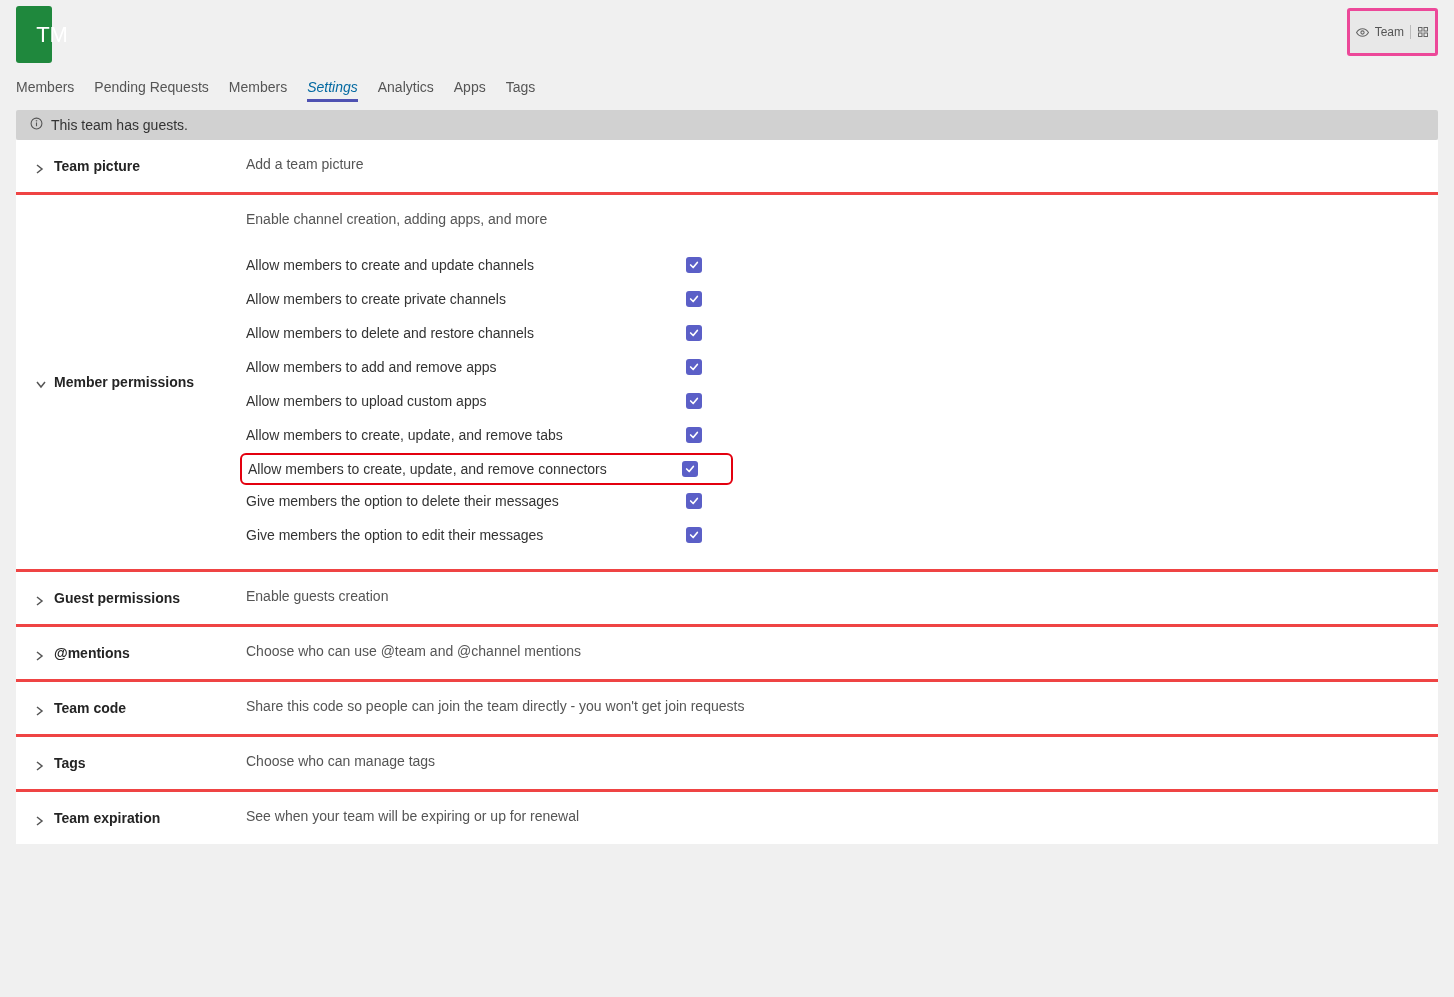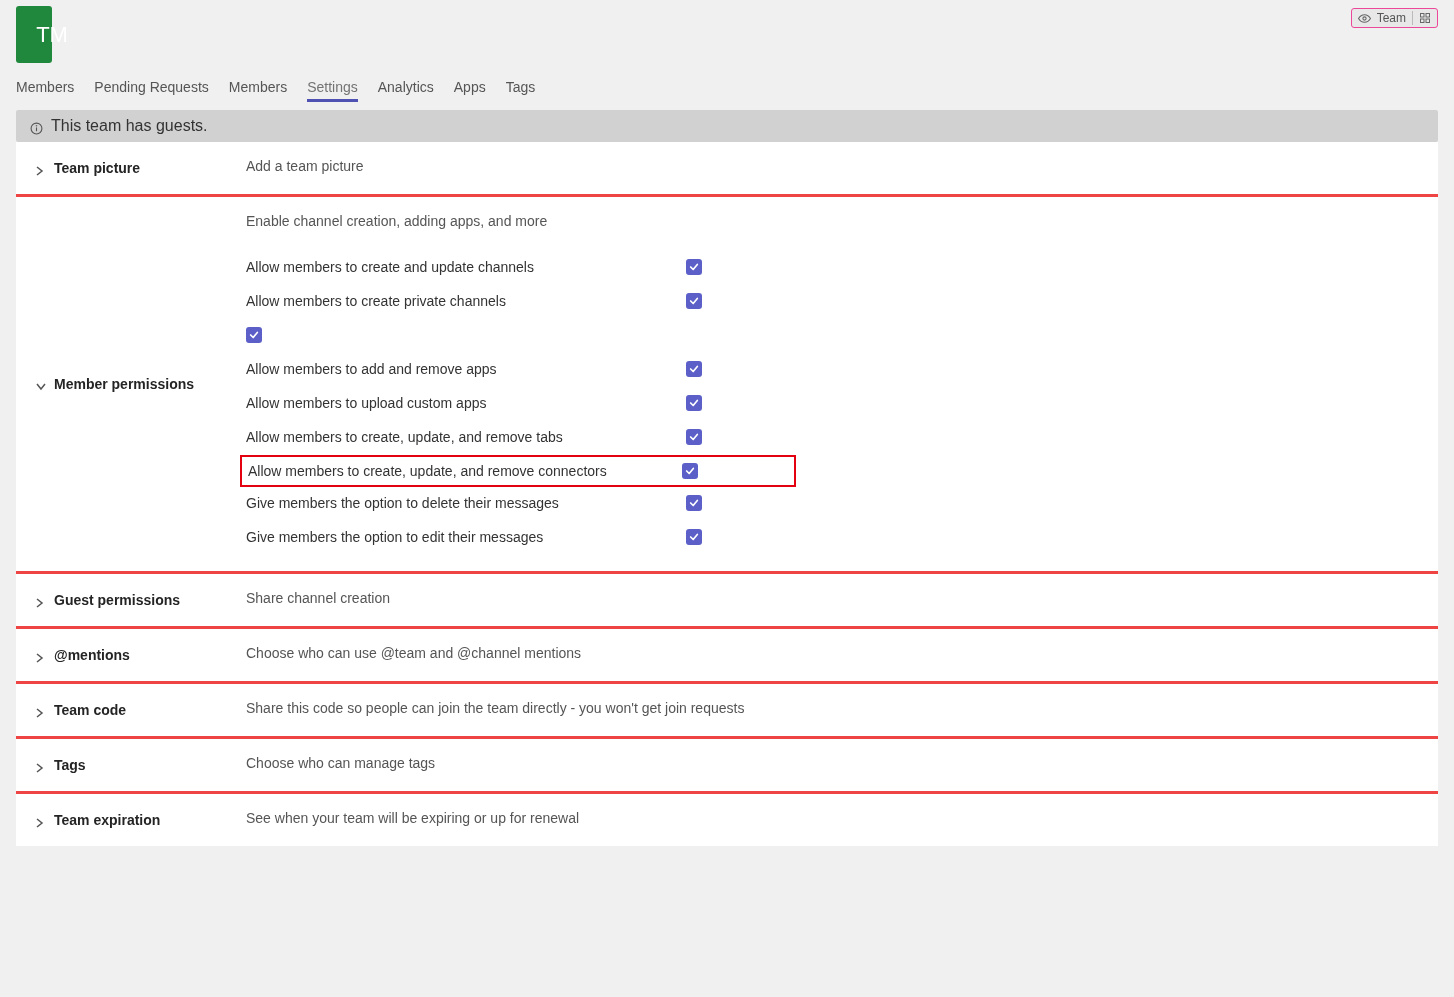--- a/index.html
+++ b/index.html
@@ -30,23 +30,23 @@
     font-weight: 400;
     border-radius: 3px;
     margin-top: 2px;
     padding-left: 36px;
   }
   .team-badge {
     display: flex;
     align-items: center;
     gap: 6px;
     background: #e8e8e8;
-    border: 1px solid #ec4899;
+    border: 3px solid #ec4899;
     border-radius: 3px;
-    padding: 2px 6px;
+    padding: 14px 6px;
     font-size: 12px;
     color: #555;
     margin-top: 4px;
   }
   .team-badge .eye-icon svg { display:block; }
   .team-badge .tile-icon svg { display:block; }
   .divider-v {
     width: 1px;
     height: 14px;
     background: #bbb;
@@ -55,29 +55,30 @@
     display: flex;
     gap: 20px;
     padding: 0 0 0 0;
   }
   .tab {
     color: #555;
     padding-bottom: 4px;
     cursor: pointer;
   }
   .tab.active {
-    color: #737373;
+    color: #0369a1;
     border-bottom: 3px solid #4f52b2;
+    font-style: italic;
   }
   .info-bar {
     background: #d1d1d1;
     display: flex;
-    align-items: flex-end;
+    align-items: flex-start;
     padding: 7px 14px;
-    font-size: 16px;
+    font-size: 14px;
     color: #333;
     margin-top: 8px;
     border-radius: 2px;
   }
   .info-bar .info-icon {
     margin-right: 8px;
     display: flex;
   }
   .settings-panel {
     background: #fff;
@@ -133,25 +134,25 @@
     background: #5b5fc7;
     display: flex;
     align-items: center;
     justify-content: center;
     flex-shrink: 0;
     cursor: pointer;
   }
   .checkbox svg { display:block; }
   .highlight-box {
     border: 2px solid #e3000f;
-    border-radius: 0;
+    border-radius: 6px;
     padding: 6px 8px 6px 4px;
     margin-left: -6px;
     margin-right: 0;
-    width: 556px;
+    width: 493px;
   }
   .highlight-box .perm-row { padding: 0; margin:0; }
   .highlight-box .perm-label { flex: 0 0 436px; padding-left: 2px;}
 </style>
 </head>
 <body>
 
 <div class="page">
 
   <div class="header-row">
@@ -237,20 +238,21 @@
             </div>
             <div class="perm-row">
               <div class="perm-label">Allow members to create private channels</div>
               <div class="checkbox">
                 <svg width="10" height="10" viewBox="0 0 12 12">
                   <path d="M2 6 L5 9 L10 3" stroke="#fff" stroke-width="2" fill="none" stroke-linecap="round" stroke-linejoin="round"></path>
                 </svg>
               </div>
             </div>
             <div class="perm-row">
+              <div class="perm-label">Allow members to delete and restore channels</div>
               <div class="checkbox">
                 <svg width="10" height="10" viewBox="0 0 12 12">
                   <path d="M2 6 L5 9 L10 3" stroke="#fff" stroke-width="2" fill="none" stroke-linecap="round" stroke-linejoin="round"></path>
                 </svg>
               </div>
             </div>
             <div class="perm-row">
               <div class="perm-label">Allow members to add and remove apps</div>
               <div class="checkbox">
                 <svg width="10" height="10" viewBox="0 0 12 12">
@@ -307,21 +309,21 @@
     <div class="section">
       <div class="section-left">
         <span class="caret">
           <svg width="8" height="10" viewBox="0 0 8 10">
               <path d="M1 1 L6 5 L1 9" fill="none" stroke="#555" stroke-width="1.5"></path>
             </svg>
         </span>
         <span class="section-title">Guest permissions</span>
       </div>
       <div class="section-right">
-        <div class="section-desc">Share channel creation</div>
+        <div class="section-desc">Enable guests creation</div>
       </div>
     </div>
 
     <div class="section">
       <div class="section-left">
         <span class="caret">
           <svg width="8" height="10" viewBox="0 0 8 10">
               <path d="M1 1 L6 5 L1 9" fill="none" stroke="#555" stroke-width="1.5"></path>
             </svg>
         </span>

